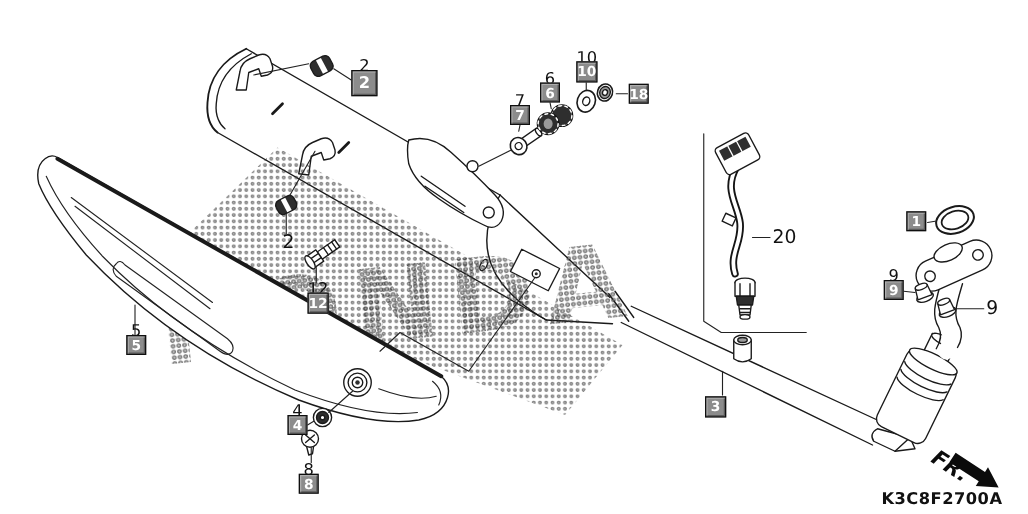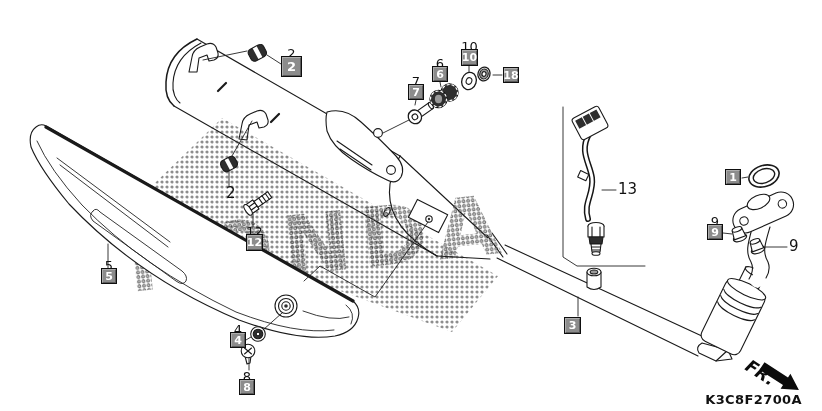--- a/index.html
+++ b/index.html
@@ -288,17 +288,17 @@
 <div class="co" style="left:432px;top:66px;width:16px;height:16px;">6</div>
 <div class="co" style="left:408px;top:84px;width:16px;height:16px;">7</div>
 <div class="co" style="left:239px;top:379px;width:16px;height:16px;">8</div>
 <div class="co" style="left:707px;top:224px;width:16px;height:16px;">9</div>
 <div class="co" style="left:461px;top:49px;width:17px;height:17px;">10</div>
 <div class="co" style="left:503px;top:67px;width:16px;height:16px;">18</div>
 <div class="co" style="left:246px;top:234px;width:17px;height:17px;">12</div>
 
 <div class="plain" style="left:226px;top:186px;">2</div>
 <div class="plain" style="left:789px;top:239px;">9</div>
-<div class="plain" style="left:618px;top:182px;">13</div>
+<div class="plain" style="left:618px;top:182px;">20</div>
 
 <div class="part-code">K3C8F2700A</div>
 
 </div>
 
 </body></html>

